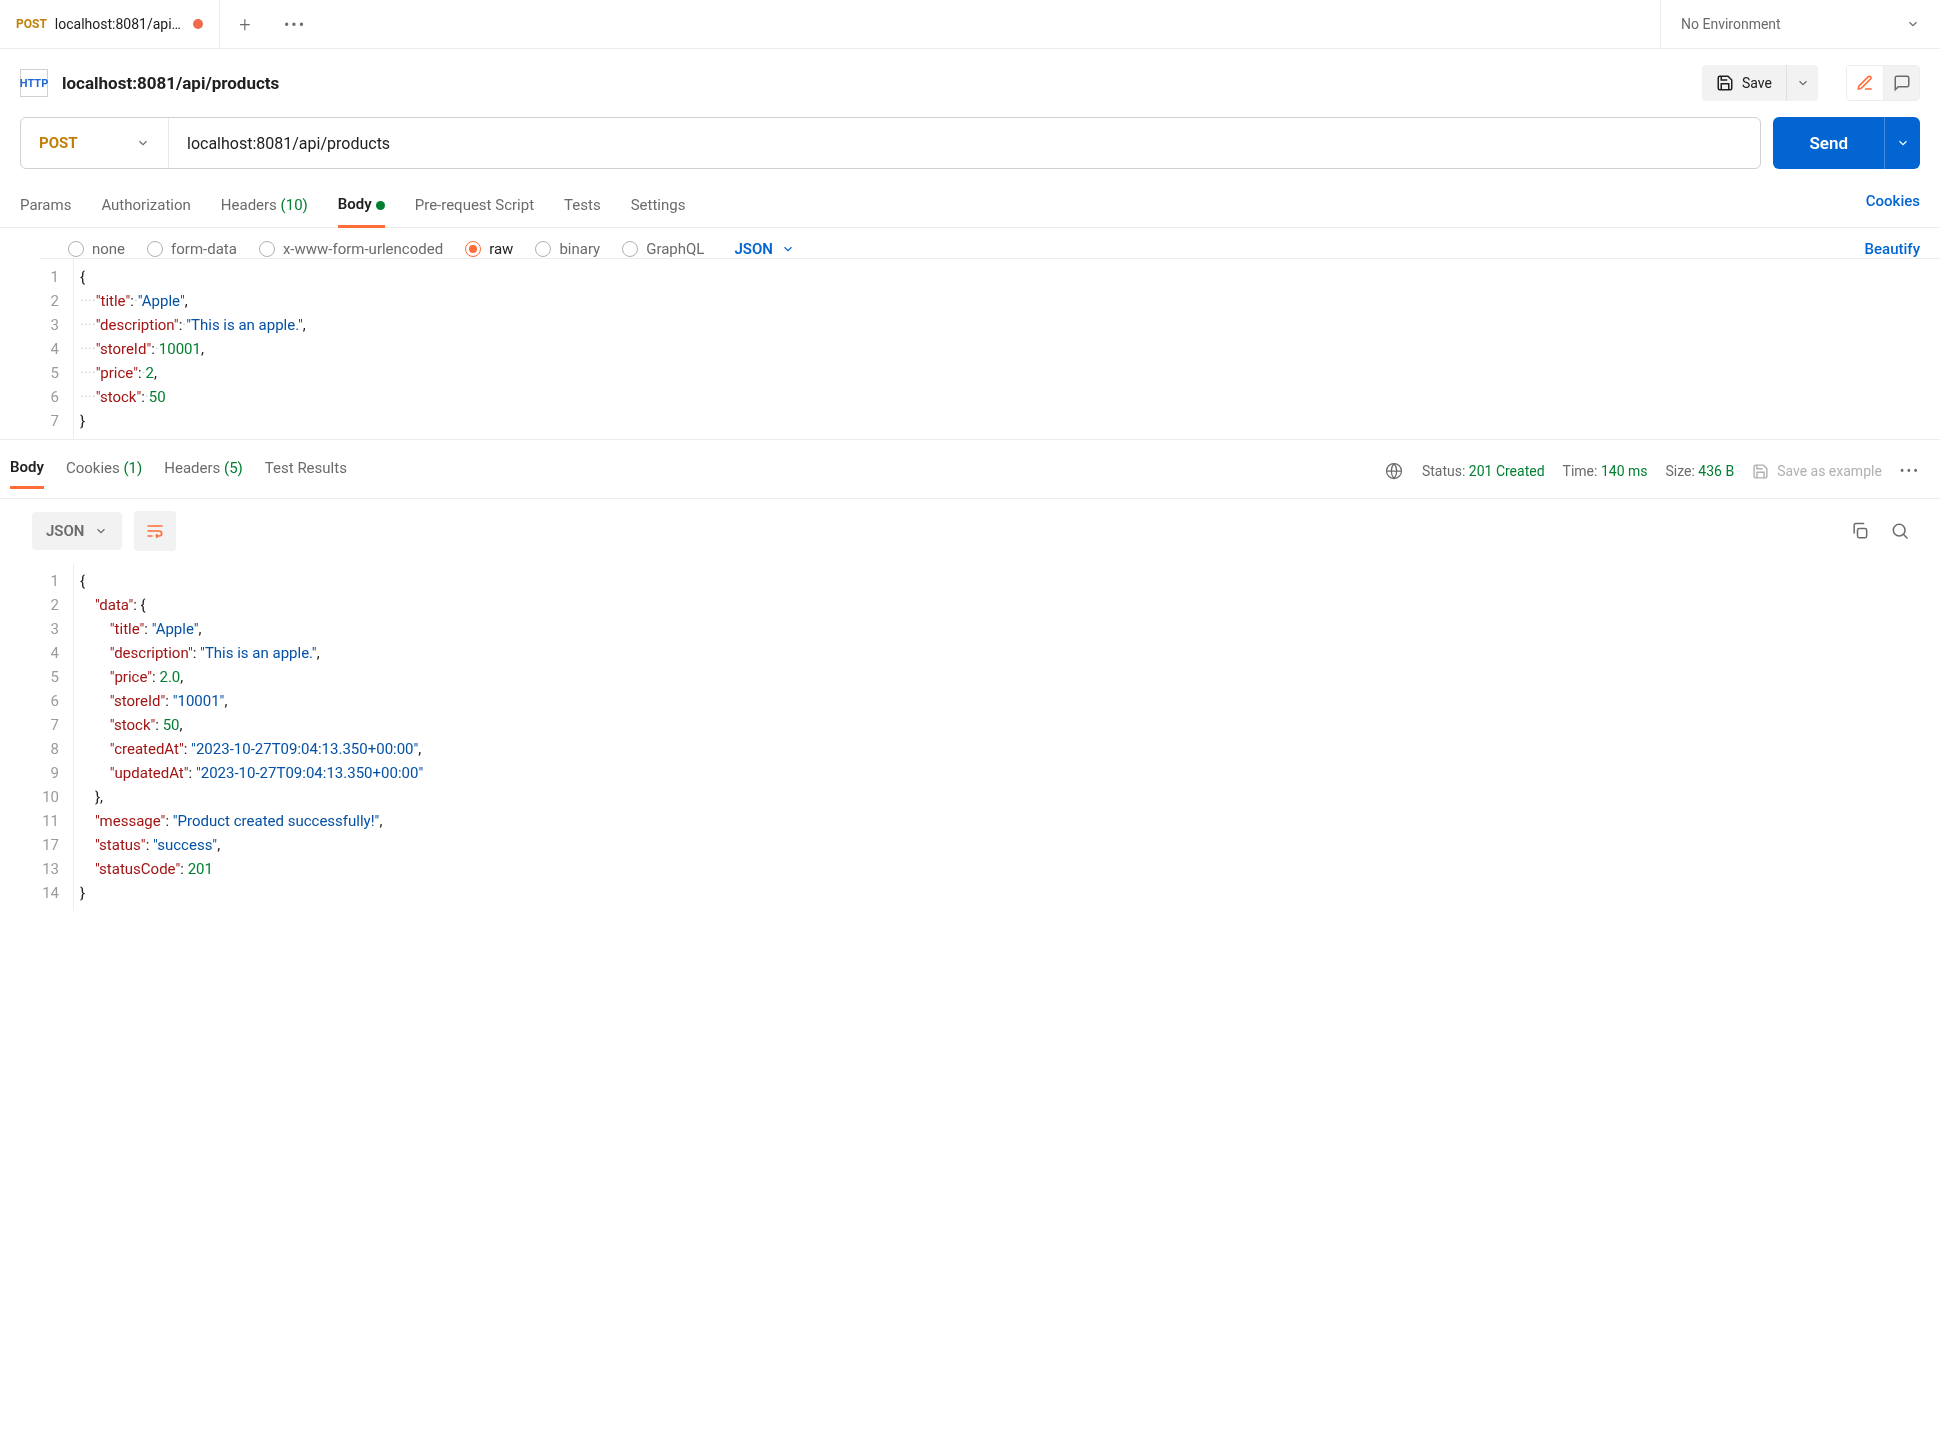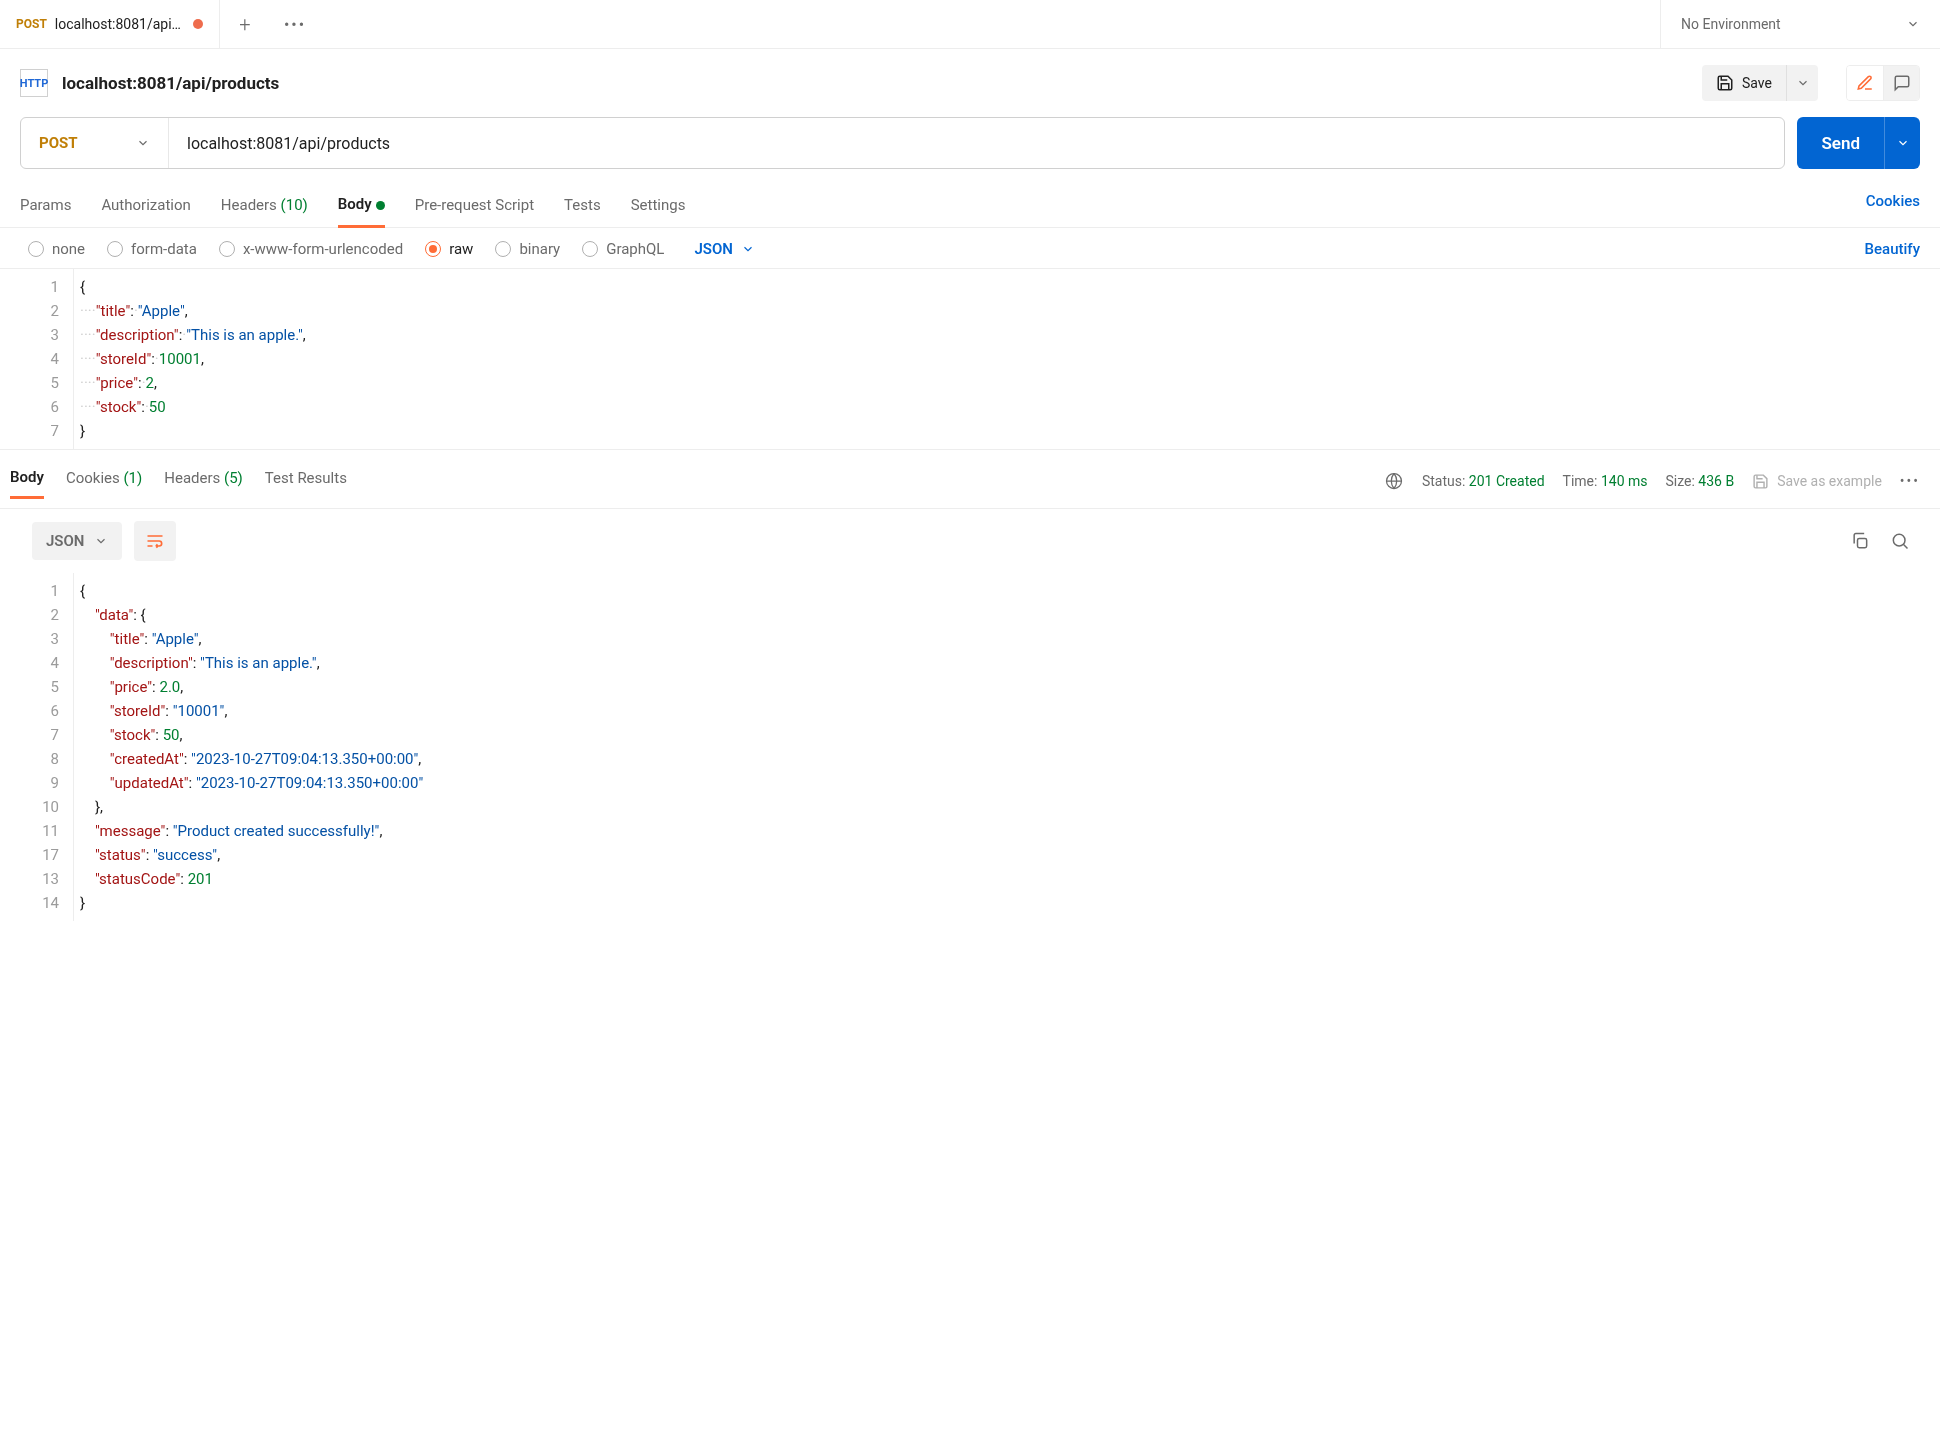--- a/index.html
+++ b/index.html
@@ -27,34 +27,34 @@
 .icon-group { display:flex; border:1px solid #ededed; border-radius:4px; overflow:hidden; margin-left:14px; }
 .icon-btn { width:36px; height:34px; display:flex; align-items:center; justify-content:center; background:#fff; }
 .icon-btn.alt { background:#f2f2f2; border-left:1px solid #ededed; }
 
 
 .url-row { display:flex; align-items:stretch; padding:0 20px; gap:12px; }
 .url-bar { flex:1; height:52px; border:1px solid #d0d0d0; border-radius:6px; display:flex; align-items:center; }
 .method-sel { width:148px; height:100%; border-right:1px solid #e8e8e8; display:flex; align-items:center; justify-content:space-between; padding:0 18px; color:#c07f07; font-weight:700; font-size:15px; }
 .url-input { flex:1; border:none; outline:none; padding:0 18px; font-size:16px; color:#212121; }
 .send-group { display:flex; }
-.send-btn { background:#0265d2; color:#fff; border:none; height:52px; padding:0 24px; font-size:17px; font-weight:600; border-radius:6px 0 0 6px; }
+.send-btn { background:#0265d2; color:#fff; border:none; height:52px; padding:0 36px; font-size:17px; font-weight:600; border-radius:6px 0 0 6px; }
 .send-chev { background:#0265d2; border:none; height:52px; width:36px; border-radius:0 6px 6px 0; border-left:1px solid rgba(255,255,255,.25); display:flex; align-items:center; justify-content:center; }
 
 
 .req-tabs { display:flex; align-items:center; padding:0 20px; margin-top:18px; border-bottom:1px solid #ededed; gap:30px; font-size:15px; color:#6b6b6b; }
 .req-tab { padding:8px 0 12px 0; cursor:pointer; }
 .req-tab.active { color:#212121; font-weight:600; border-bottom:3px solid #ff6c37; margin-bottom:-1px; }
 .count-hdr { color:#007f31; }
 .body-dot { width:9px; height:9px; border-radius:50%; background:#007f31; display:inline-block; margin-left:4px; vertical-align:middle; }
 .req-spacer { flex:1; }
 .cookies-link { color:#0265d2; font-weight:500; padding-bottom:12px; }
 
 
-.body-row { display:flex; align-items:center; padding:12px 20px 10px 28px; gap:22px; font-size:15px; color:#6b6b6b; border-bottom:1px solid #ededed; }
+.body-row { display:flex; align-items:center; padding:12px 20px 0 28px; gap:22px; font-size:15px; color:#6b6b6b; border-bottom:1px solid #ededed;margin-left:40px; }
 .radio { display:flex; align-items:center; gap:8px; cursor:pointer; }
 .radio-o { width:16px; height:16px; border-radius:50%; border:1px solid #b0b0b0; display:flex; align-items:center; justify-content:center; }
 .radio-o.on { border-color:#ff6c37; }
 .radio-o.on::after { content:""; width:8px; height:8px; border-radius:50%; background:#ff6c37; }
 .fmt-sel { color:#0265d2; font-weight:600; display:flex; align-items:center; gap:8px; margin-left:8px; }
 .body-spacer { flex:1; }
 .beautify { color:#0265d2; font-weight:500; }
 
 
 .editor { display:flex; font-family:"SF Mono",Menlo,Monaco,Consolas,monospace; font-size:15px; line-height:24px; border-bottom:1px solid #ededed; }

